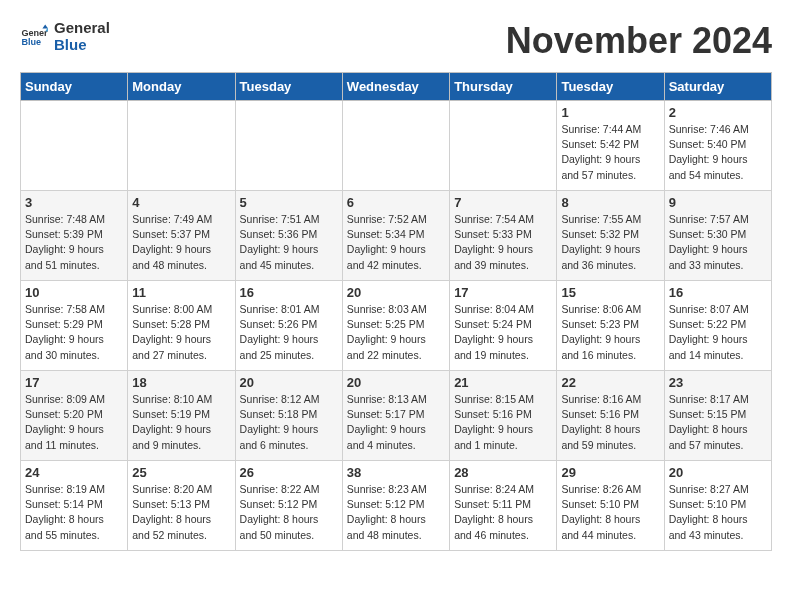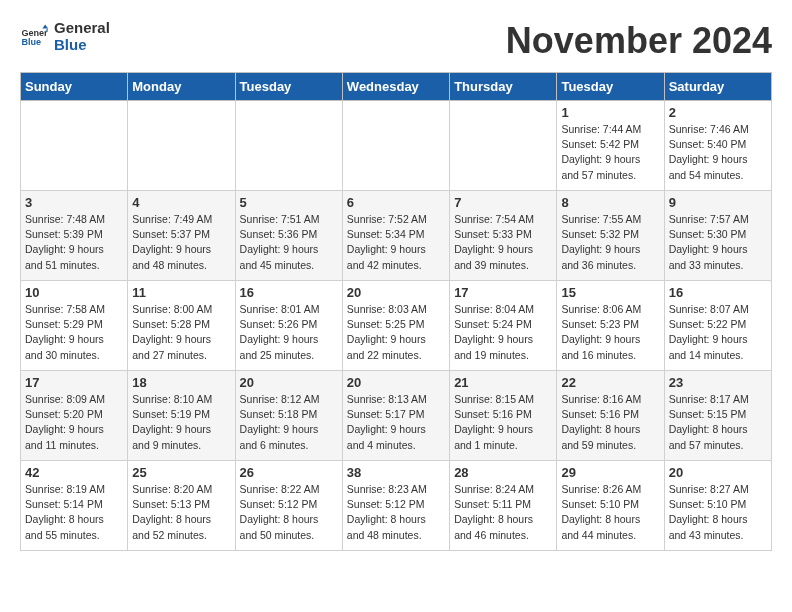--- a/index.html
+++ b/index.html
@@ -212,21 +212,21 @@
           <span class="day-num">22</span>
           <div class="day-info">Sunrise: 8:16 AM<br>Sunset: 5:16 PM<br>Daylight: 8 hours and 59 minutes.</div>
         </td>
         <td>
           <span class="day-num">23</span>
           <div class="day-info">Sunrise: 8:17 AM<br>Sunset: 5:15 PM<br>Daylight: 8 hours and 57 minutes.</div>
         </td>
       </tr>
       <tr>
         <td>
-          <span class="day-num">42</span>
+          <span class="day-num">24</span>
           <div class="day-info">Sunrise: 8:19 AM<br>Sunset: 5:14 PM<br>Daylight: 8 hours and 55 minutes.</div>
         </td>
         <td>
           <span class="day-num">25</span>
           <div class="day-info">Sunrise: 8:20 AM<br>Sunset: 5:13 PM<br>Daylight: 8 hours and 52 minutes.</div>
         </td>
         <td>
           <span class="day-num">26</span>
           <div class="day-info">Sunrise: 8:22 AM<br>Sunset: 5:12 PM<br>Daylight: 8 hours and 50 minutes.</div>
         </td>

